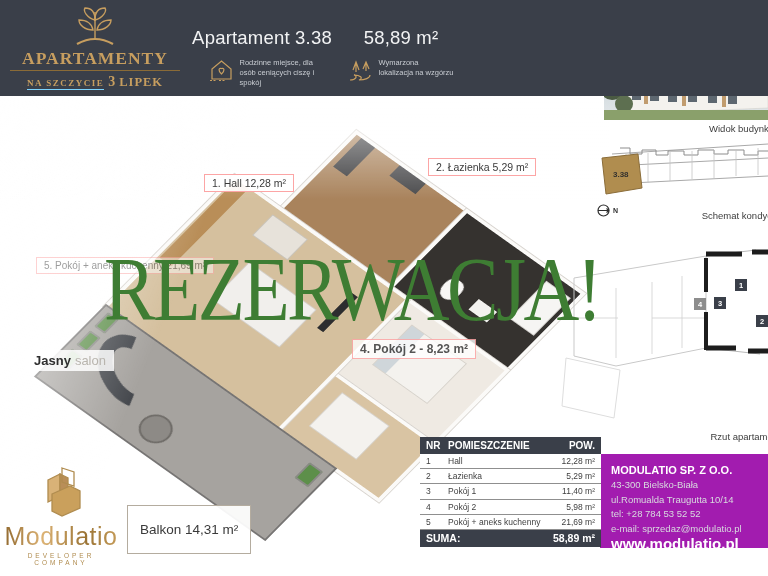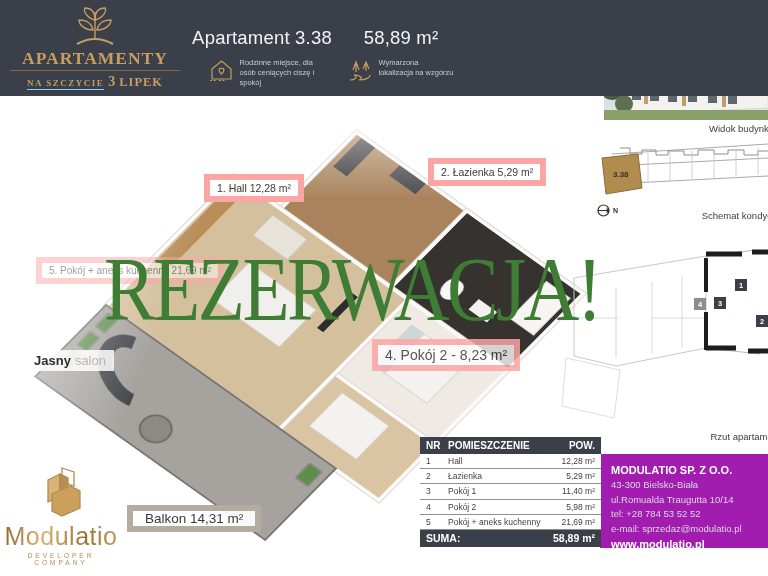--- a/index.html
+++ b/index.html
@@ -32,21 +32,21 @@
   .schematic{position:absolute;left:596px;top:136px;z-index:2;}
   .north{position:absolute;left:596px;top:203px;z-index:2;display:flex;align-items:center;gap:2px;}
   .north .n-label{font-size:7px;color:#2e2e2e;font-weight:bold;}
   .plan2d{position:absolute;left:556px;top:238px;z-index:2;}
 
   
   .contact{position:absolute;left:600px;top:454px;width:168px;height:94px;background:#a21caf;
            color:#d8dbdf;z-index:5;padding:8px 0 0 11px;box-sizing:border-box;}
   .contact div{font-size:9.5px;line-height:14.5px;white-space:nowrap;}
   .contact .c-company{font-size:11px;font-weight:bold;color:#ffffff;line-height:16px;}
-  .contact .c-www{font-size:11px;font-weight:bold;color:#ffffff;line-height:16px;}
+  .contact .c-www{font-size:15px;font-weight:bold;color:#ffffff;line-height:16px;}
 
   
   .rtable{position:absolute;left:420px;top:437px;width:181px;z-index:5;background:#fff;}
   .thead{display:flex;background:#3a3f49;color:#fff;font-size:10px;font-weight:bold;
          align-items:center;height:17px;padding:0 6px;}
   .trow{display:flex;align-items:center;height:14.2px;border-bottom:1px solid #8f8f8f;
         font-size:8.5px;color:#3f3f3f;padding:0 6px;}
   .tsum{display:flex;background:#3a3f49;color:#fff;font-size:10.5px;font-weight:bold;
         align-items:center;height:17px;padding:0 6px;}
   .tbal{display:flex;align-items:center;height:15px;border-bottom:1px solid #8f8f8f;
@@ -86,28 +86,28 @@
   .plant{background:#5d8f4a;border-radius:3px;box-shadow:0 0 0 2px #8a8a86 inset;}
   .pl1{left:8px;top:324px;width:14px;height:22px;}
   .pl2{left:8px;top:352px;width:14px;height:22px;}
   .pl3{left:8px;top:380px;width:14px;height:22px;}
   .pl4{left:276px;top:330px;width:18px;height:24px;}
   .iso-fade{position:absolute;left:0;top:80px;width:610px;height:400px;z-index:2;pointer-events:none;
         background:linear-gradient(180deg,rgba(255,255,255,.97) 0%,rgba(255,255,255,.55) 10%,rgba(255,255,255,0) 30%),
                    linear-gradient(112deg,rgba(255,255,255,.95) 0%,rgba(255,255,255,.45) 18%,rgba(255,255,255,0) 34%);}
 
   
-  .plabel{position:absolute;background:rgba(255,255,255,.93);border:6px solid #fca5a5;
+  .plabel{position:absolute;background:rgba(255,255,255,.93);border:1px solid #fca5a5;
           color:#3a3a3a;font-size:10.5px;padding:2px 7px;white-space:nowrap;z-index:5;}
   .lb-hall{left:204px;top:174px;}
   .lb-bath{left:428px;top:158px;}
   .lb-p5{left:36px;top:257px;opacity:.5;z-index:3;font-size:10px;}
   .lb-p3{left:438px;top:268px;opacity:.75;z-index:3;font-size:10px;}
-  .lb-p4{left:372px;top:339px;opacity:.85;z-index:5;font-size:14px;}
-  .lb-balkon{left:127px;top:505px;font-size:13.5px;padding:0 12px;border-color:#b4ac9f;text-align:right;}
+  .lb-p4{left:352px;top:339px;opacity:.85;z-index:5;font-size:12px;font-weight:bold;}
+  .lb-balkon{left:127px;top:505px;font-size:13.5px;padding:16px 12px;border-color:#b4ac9f;text-align:right;}
   .lb-salon{left:26px;top:350px;border:none;background:rgba(255,255,255,.85);font-size:13px;padding:3px 8px;}
   .lb-salon .w1{font-weight:bold;color:#2f2f2f;} .lb-salon .w2{color:#b9b5ae;margin-left:4px;}
 
   
   .reservation{position:absolute;left:104px;top:243px;z-index:6;color:#3e7d33;
                font-family:"Liberation Serif",serif;font-size:92px;line-height:1;
                letter-spacing:-3px;white-space:nowrap;transform:scaleX(.84);transform-origin:left top;}
 
   
   .devlogo{position:absolute;left:0px;top:466px;width:122px;text-align:center;z-index:5;}

